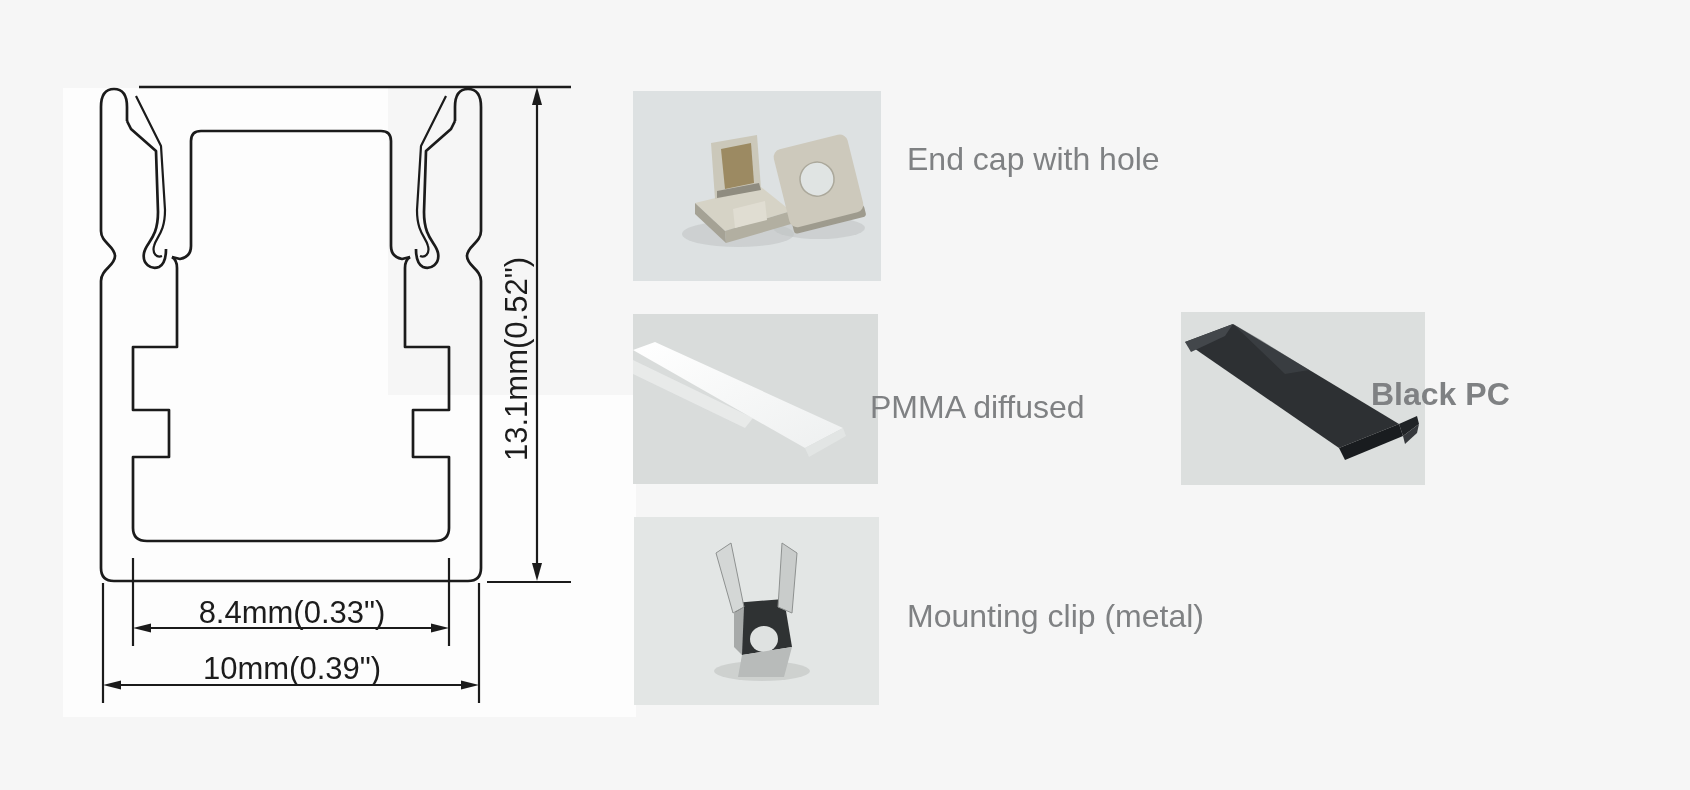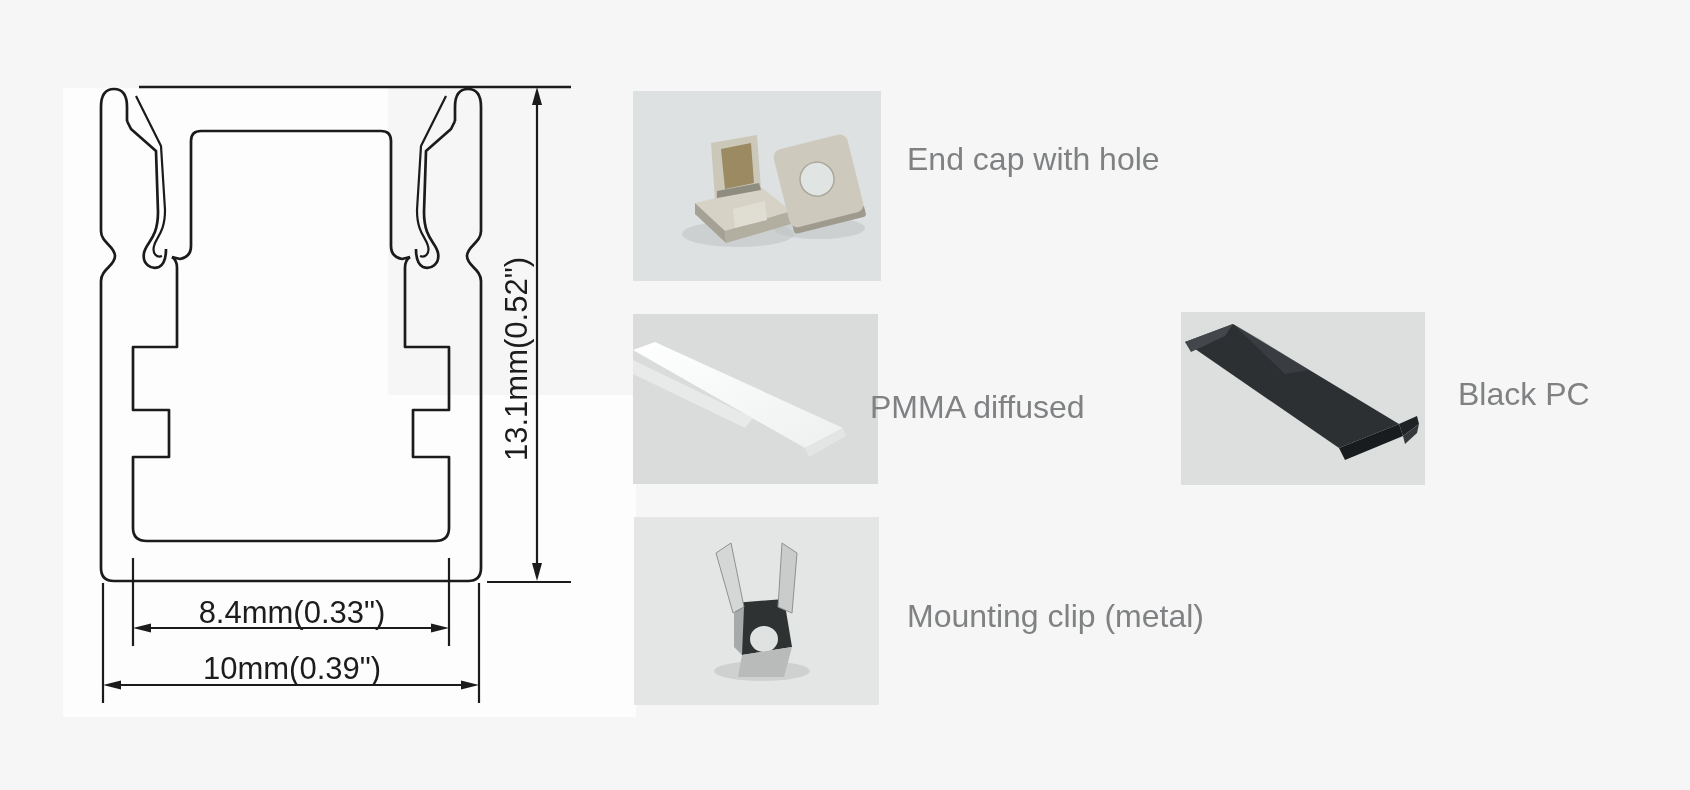--- a/index.html
+++ b/index.html
@@ -34,21 +34,21 @@
   #tile-endcaps{left:633px;top:91px;width:248px;height:190px;background:#dde1e2;}
   #tile-pmma{left:633px;top:314px;width:245px;height:170px;background:#d9dcdb;}
   #tile-clip{left:634px;top:517px;width:245px;height:188px;background:#e3e6e5;}
   #tile-black{left:1181px;top:312px;width:244px;height:173px;background:#dcdfde;}
   .photo-label{
     position:absolute;font-size:32px;line-height:40px;color:var(--label-text);
     white-space:nowrap;
   }
   #label-endcaps{left:907px;top:139px;}
   #label-pmma{left:870px;top:371px;margin-top:16px;}
-  #label-black{left:1458px;top:374px;}
+  #label-black{left:1371px;top:374px;font-weight:bold;}
   #label-clip{left:907px;top:596px;}
 </style>
 </head>
 <body>
 
 <div id="stage">
 
   <div id="panel-a" class="white-panel"></div>
   <div id="panel-b" class="white-panel"></div>
 

